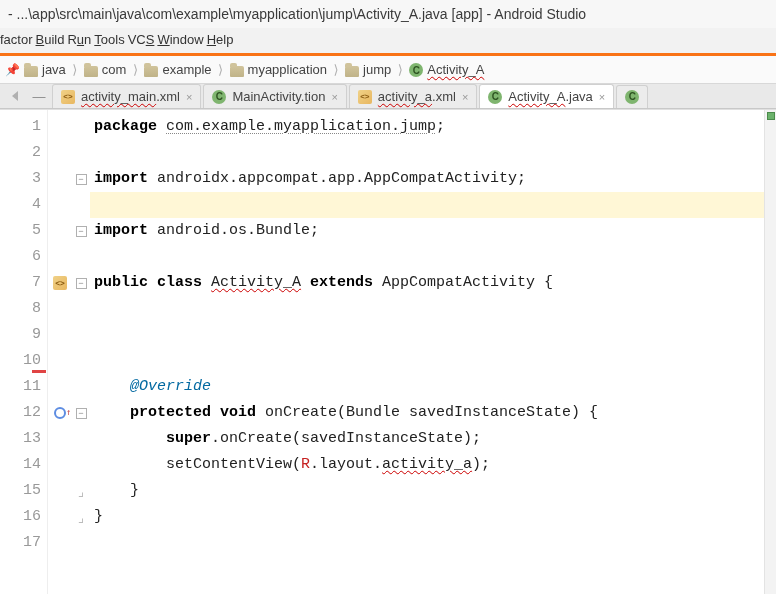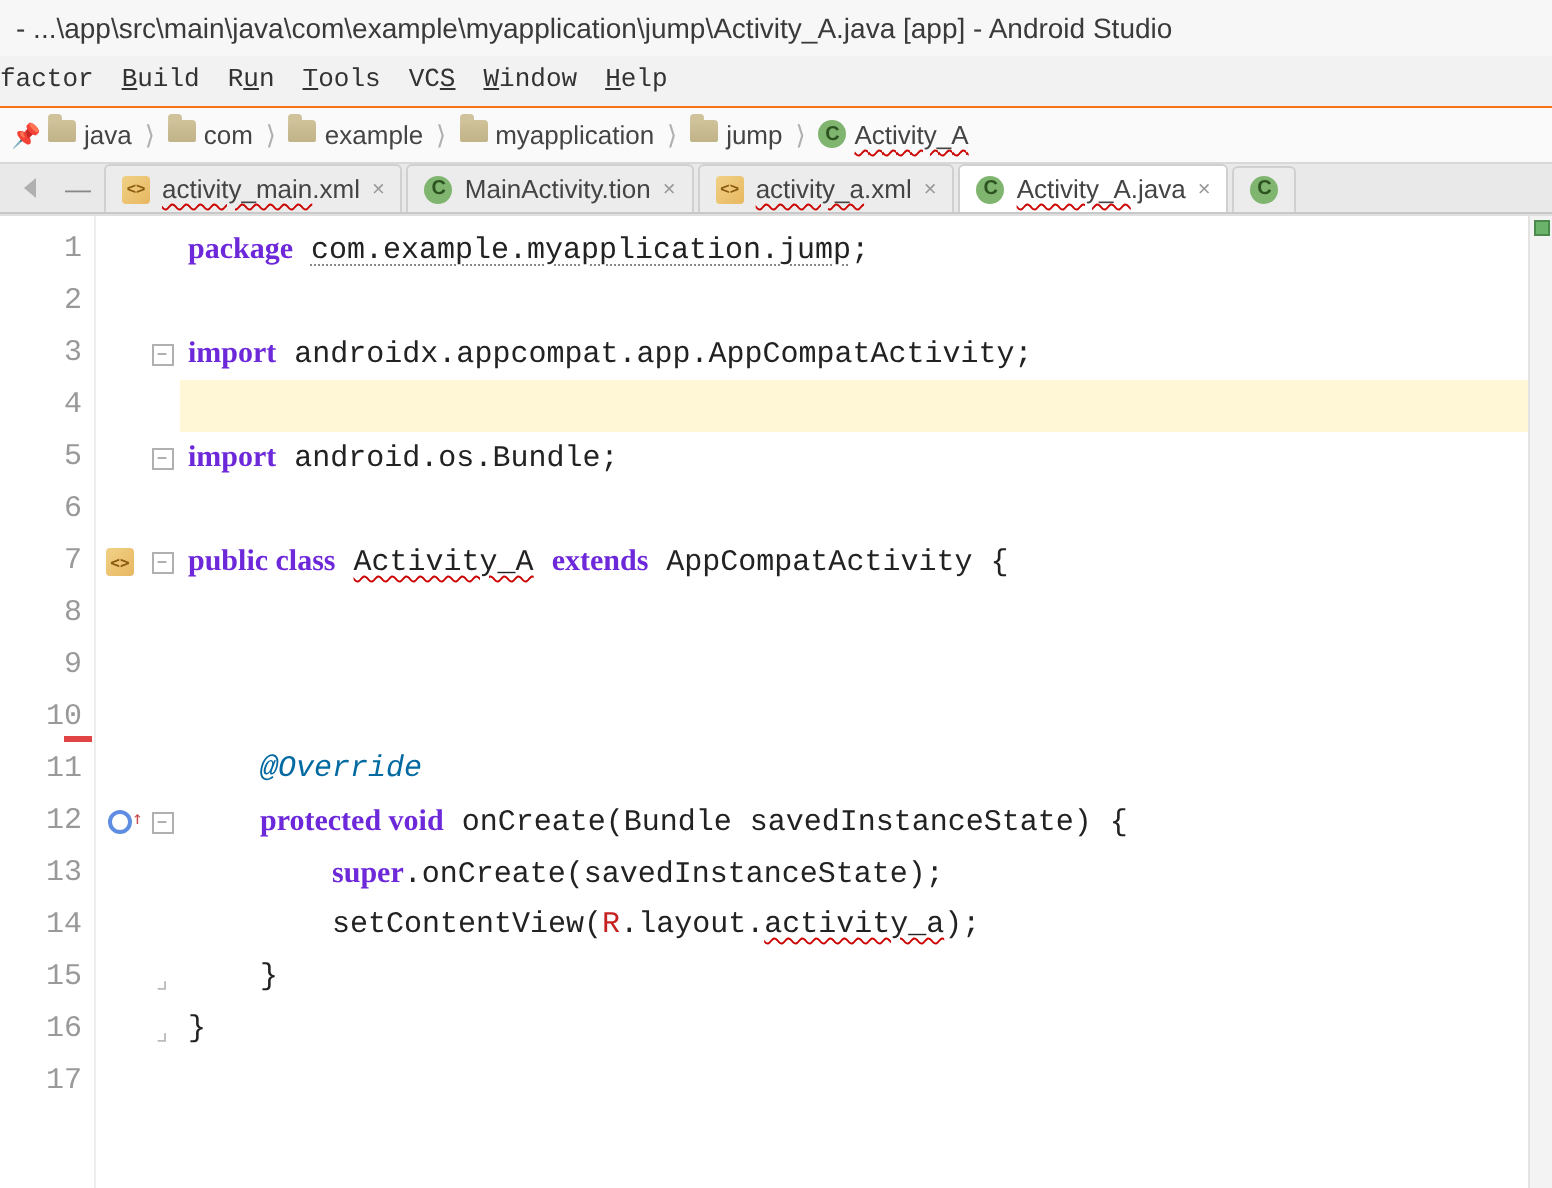--- a/index.html
+++ b/index.html
@@ -15,24 +15,23 @@
   }
   .title-bar {
     padding: 6px 8px;
     font-size: 14px;
     color: #3a3a3a;
     background: #f7f7f7;
   }
   .menu-bar {
     padding: 4px 0 6px 0;
     background: #f2f2f2;
-    border-bottom: 1px solid #f97316;
+    border-bottom: 3px solid #f97316;
     display: flex;
-    gap: 14px;
-    font-family: Liberation Mono, monospace;
+    gap: 3px;
   }
   .menu-item {
     color: #333;
     cursor: pointer;
   }
   .mnemonic { text-decoration: underline; }
   .squiggle {
     text-decoration: underline wavy #c00 1px;
     text-underline-offset: 2px;
   }
@@ -43,21 +42,21 @@
     border-bottom: 1px solid #d8d8d8;
     gap: 4px;
     flex-wrap: wrap;
   }
   .bc-sep {
     width: 10px; height: 14px;
     display: inline-flex; align-items: center; justify-content: center;
     color: #b0b0b0;
   }
   .bc-sep::before { content: "⟩"; font-size: 13px; }
-  .bc-item { display: inline-flex; align-items: flex-start; gap: 4px; color: #444; }
+  .bc-item { display: inline-flex; align-items: flex-end; gap: 4px; color: #444; }
   .folder-icon {
     width: 14px; height: 11px;
     background: linear-gradient(#d0c39b,#c0b388);
     border-radius: 2px 2px 1px 1px;
     position: relative;
     display: inline-block;
   }
   .folder-icon::before {
     content: ""; position: absolute; left: 0; top: -3px; width: 7px; height: 4px;
     background: #d0c39b; border-radius: 2px 2px 0 0;
@@ -139,21 +138,21 @@
     flex: 1; padding: 4px 0 0 0;
     font-family: Consolas, "Courier New", monospace; font-size: 15px;
     line-height: 26px; color: #222;
     white-space: pre;
   }
   .code .row { height: 26px; padding-left: 4px; position: relative; }
   .fold-col { width: 18px; padding-top:4px; }
   .fold-col div { height:26px; display:flex; align-items:center; justify-content:center; }
   .foldmark { width:11px; height:11px; border:1px solid #b0b0b0; font-size:9px; line-height:9px; text-align:center; color:#888; }
   .hl-yellow { background: #fff7d6; display:inline-block; width:100%; }
-  .kw { color:#6d28d9; font-weight:bold;font-family:Liberation Serif, serif; }
+  .kw { color:#000000; font-weight:bold; }
   .ann { color:#0369a1; font-style: italic; }
   .red { color:#c62121; }
   .vtab {
     position: absolute; left: -3px; writing-mode: sideways-lr;
     font-size: 12px; color:#555; padding: 2px;
   }
   .vtab1 { top: 116px; }
   .vtab2 { top: 390px; }
   .dash { color:#888; }
   .arrow-collapse {

